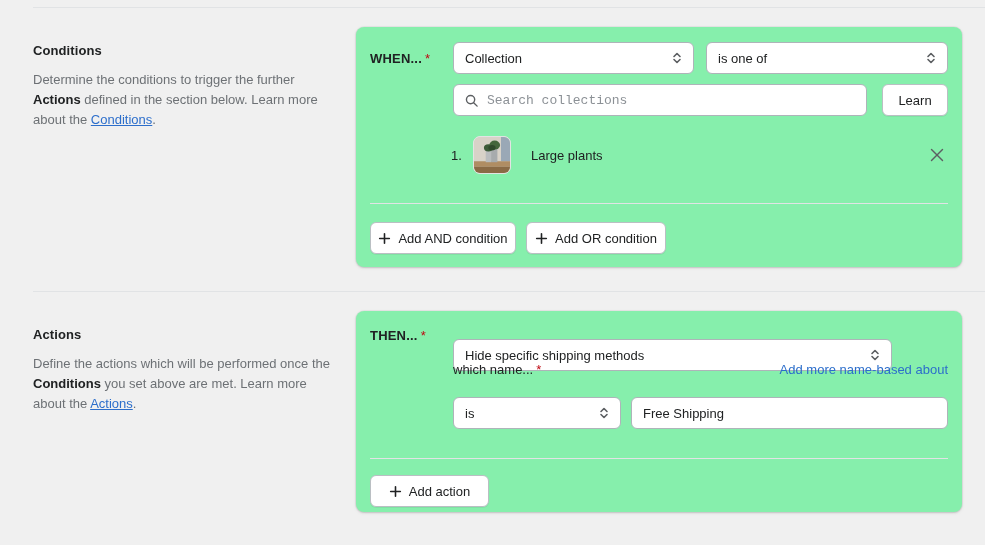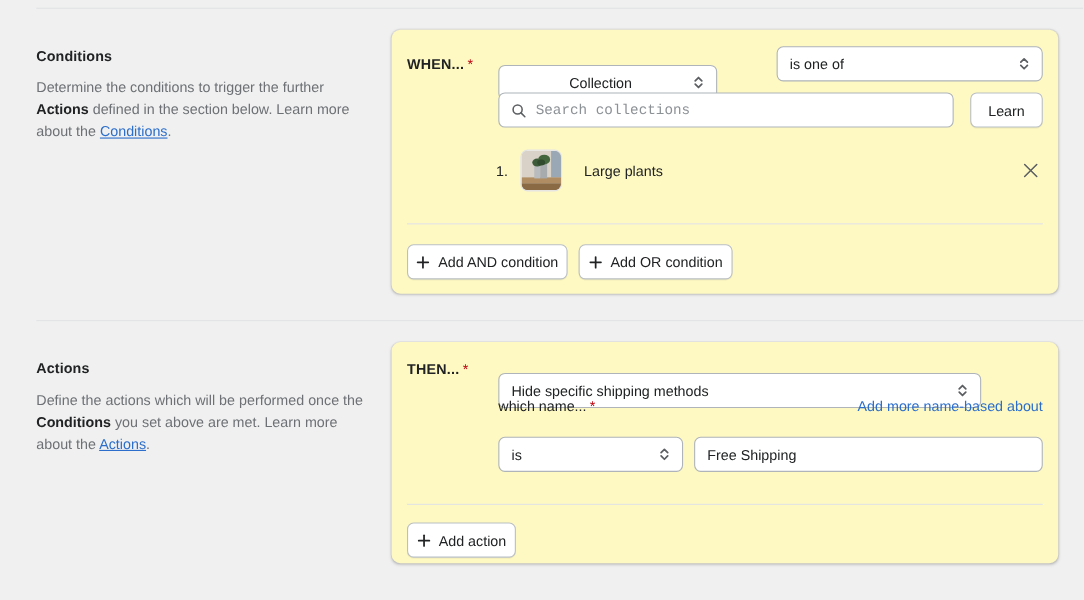--- a/index.html
+++ b/index.html
@@ -49,21 +49,21 @@
   .sec-desc a {
     color: #2c6ecb;
     text-decoration: underline;
   }
 
   
   .card {
     position: absolute;
     left: 356px;
     width: 606px;
-    background: #fef9c3;
+    background: #86efac;
     border-radius: 8px;
     box-shadow: 0 0 0 1px rgba(0,0,0,0.04), 0 1px 2px rgba(0,0,0,0.12), 0 1px 4px rgba(0,0,0,0.06);
   }
   .card-inner-divider {
     position: absolute;
     left: 14px; right: 14px;
     height: 1px;
     background: #e1e3e5;
   }
 
@@ -215,21 +215,21 @@
 
   <div class="sec-left" style="top:43px;">
     <h2 class="sec-title">Conditions</h2>
     <p class="sec-desc"><span>Determine the conditions to trigger the further </span><b>Actions</b><span> defined in the section below. Learn more about the </span><a href="#">Conditions</a><span>.</span></p>
   </div>
 
   <div class="card" style="top:27px; height:240px;">
 
     <div class="row-label" style="left:14px; top:24px;"><span>WHEN...</span><span class="req">*</span></div>
 
-    <div class="select" style="left:97px; top:32px; width:199px;text-align:center;">
+    <div class="select" style="left:97px; top:15px; width:241px;">
       <span class="sel-text">Collection</span>
       <svg class="chev" viewBox="0 0 16 16" fill="none" stroke="currentColor" stroke-width="1.6" stroke-linecap="round" stroke-linejoin="round">
           <path d="M5 6.5 L8 3.5 L11 6.5"></path>
           <path d="M5 9.5 L8 12.5 L11 9.5"></path>
         </svg>
     </div>
 
     <div class="select" style="left:350px; top:15px; width:242px;gap:18px;">
       <span class="sel-text">is one of</span>
       <svg class="chev" viewBox="0 0 16 16" fill="none" stroke="currentColor" stroke-width="1.6" stroke-linecap="round" stroke-linejoin="round">
@@ -327,21 +327,21 @@
           <path d="M5 9.5 L8 12.5 L11 9.5"></path>
         </svg>
     </div>
 
     <div class="textinput" style="left:275px; top:86px; width:317px;">
       <span>Free Shipping</span>
     </div>
 
     <div class="card-inner-divider" style="top:147px;"></div>
 
-    <div class="btn" style="left:14px; top:164px; width:99px;">
+    <div class="btn" style="left:14px; top:164px; width:119px;">
       <svg class="plus-ico" viewBox="0 0 14 14" fill="none" stroke="currentColor" stroke-width="1.7" stroke-linecap="round">
           <path d="M7 1.8 L7 12.2"></path>
           <path d="M1.8 7 L12.2 7"></path>
         </svg>
       <span>Add action</span>
     </div>
 
   </div>
 </div>
 

